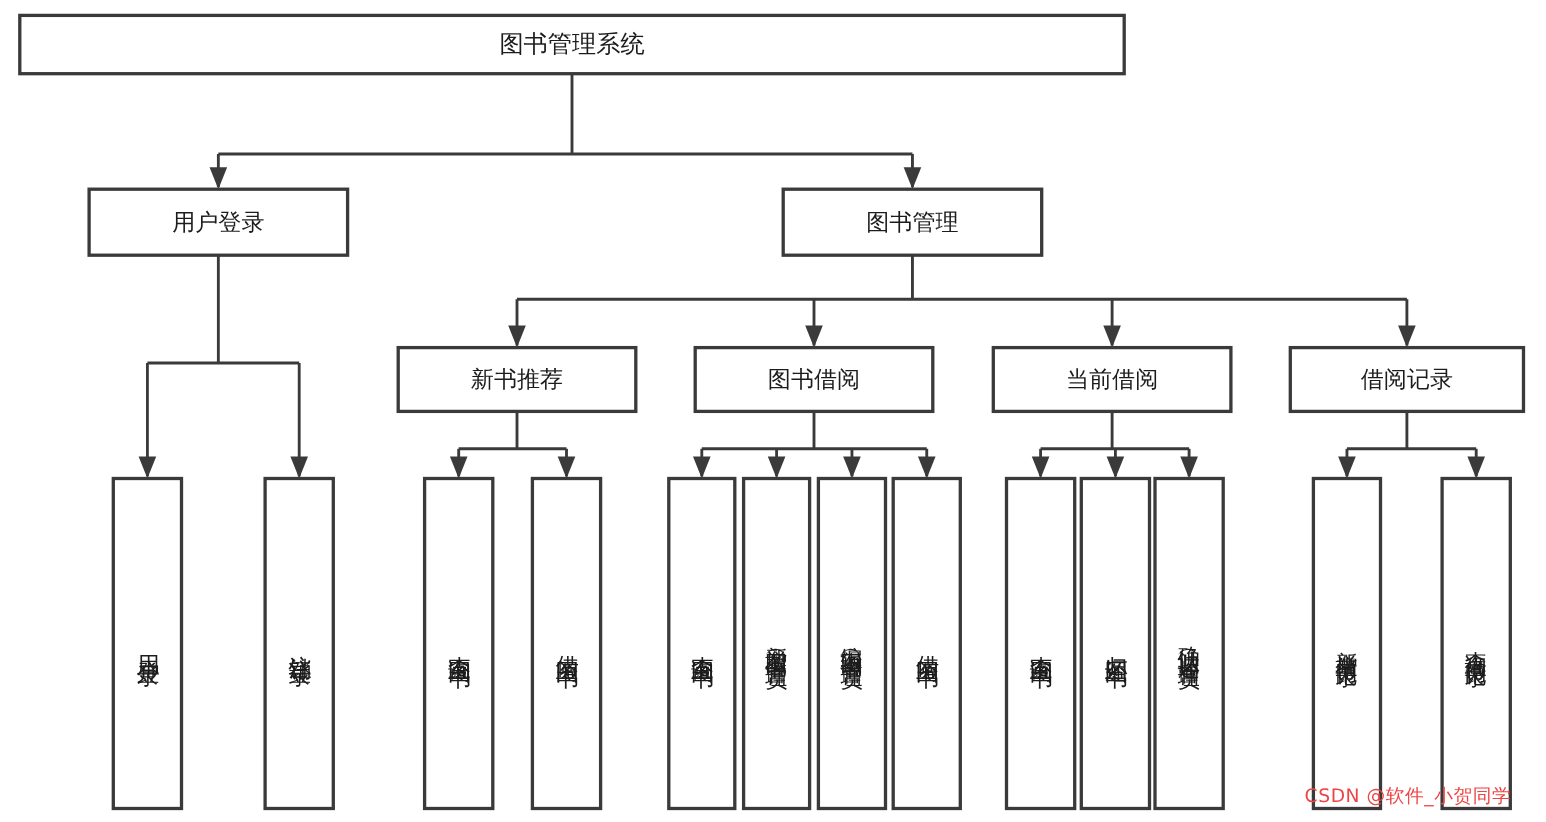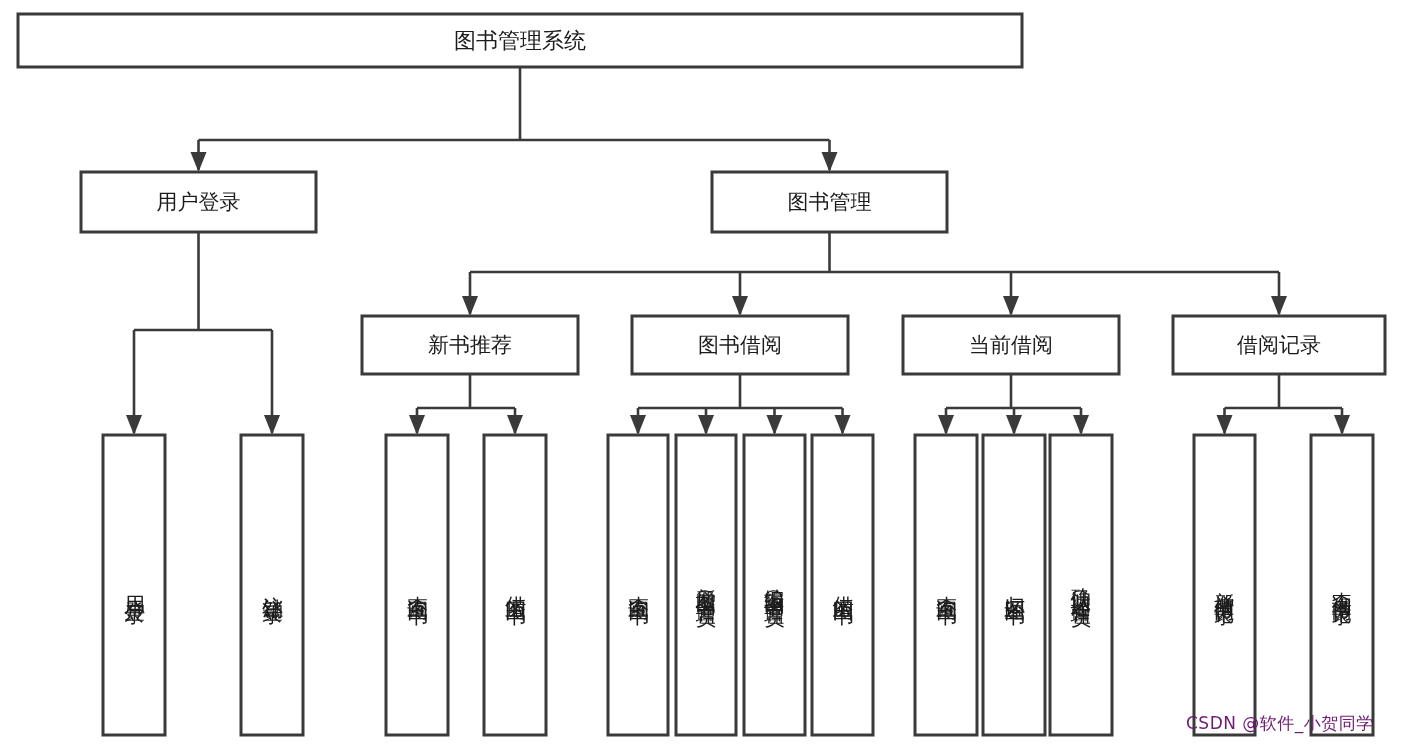--- a/index.html
+++ b/index.html
@@ -39,21 +39,21 @@
     line-height:1.12;
     letter-spacing:3px;
     color:#1c1c1c;
     white-space:nowrap;
   }
   .watermark{
     position:absolute;
     left:1186px;top:712px;
     font-family:"DejaVu Sans","Liberation Sans",sans-serif;
     font-size:17px;
-    color:#701a75;
+    color:#ef4444;
     white-space:nowrap;
     letter-spacing:0.5px;
   }
 </style>
 </head>
 <body>
 
 <div id="stage">
 
   <svg id="diagram" viewBox="0 0 1405 747">

